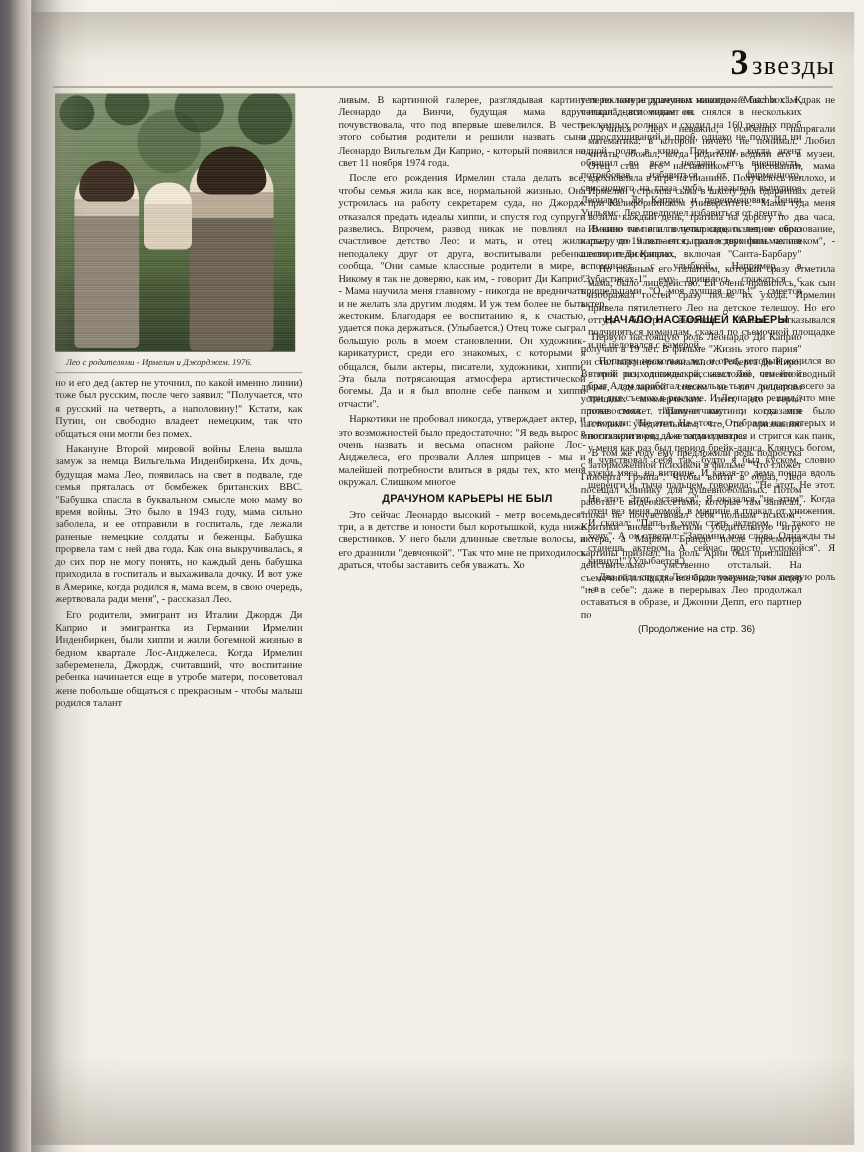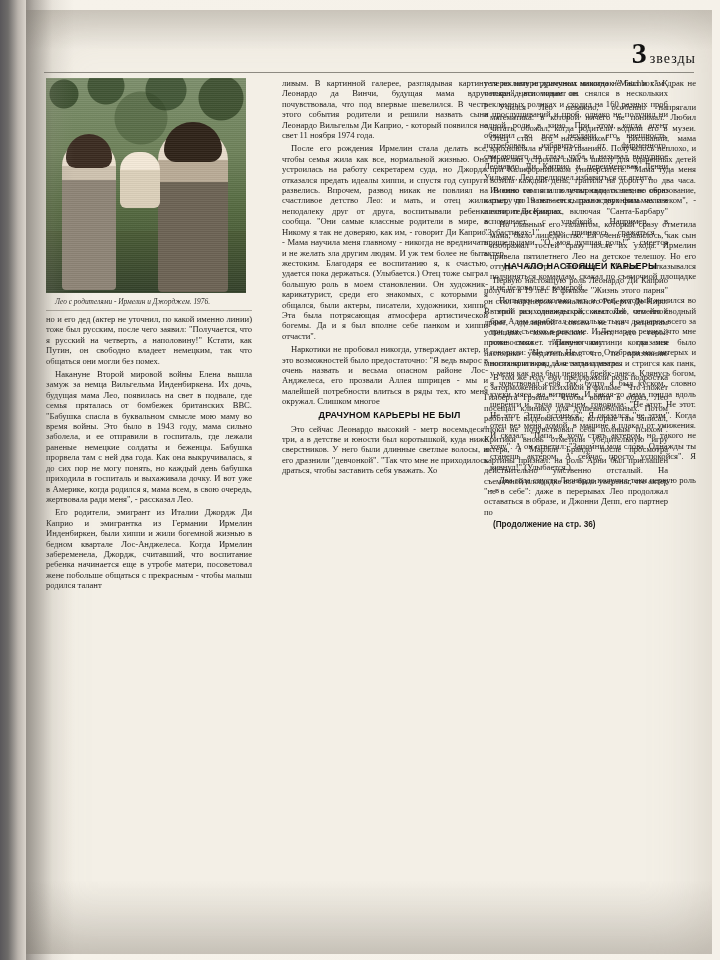--- a/index.html
+++ b/index.html
@@ -40,21 +40,21 @@
   .masthead{
     position:absolute;right:24px;top:38px;
     display:flex;align-items:baseline;gap:3px;
   }
   .masthead .num{
     font-family:"Liberation Serif", serif;
     font-size:30px;line-height:30px;font-weight:700;color:#111;
   }
   .masthead .word{
     font-family:"Liberation Serif", serif;
-    font-size:14px;line-height:22px;letter-spacing:1px;color:#111;
+    font-size:22px;line-height:22px;letter-spacing:1px;color:#111;
     text-transform:lowercase;
   }
   .rule{
     position:absolute;left:44px;top:72px;width:650px;height:1px;background:#8d8a82;
   }
 
   
   .cols{
     position:absolute;left:46px;top:78px;width:650px;height:860px;
   }
@@ -113,21 +113,21 @@
   }
 
   .subhead{
     font-family:"Liberation Sans", sans-serif;
     font-size:9px;line-height:11px;font-weight:700;color:#111;
     margin:7px 0 3px 0;text-indent:0;text-align:center;
     letter-spacing:.2px;
   }
   .tail{
     font-family:"Liberation Sans", sans-serif;
-    font-size:8.2px;font-weight:700;text-align:left;margin-top:6px;text-indent:0;
+    font-size:8.2px;font-weight:400;text-align:center;margin-top:6px;text-indent:0;
   }
 </style>
 </head>
 <body>
 
 <div class="page">
   <div class="paper"></div>
 
   <div class="masthead">
     <span class="num">3</span>

